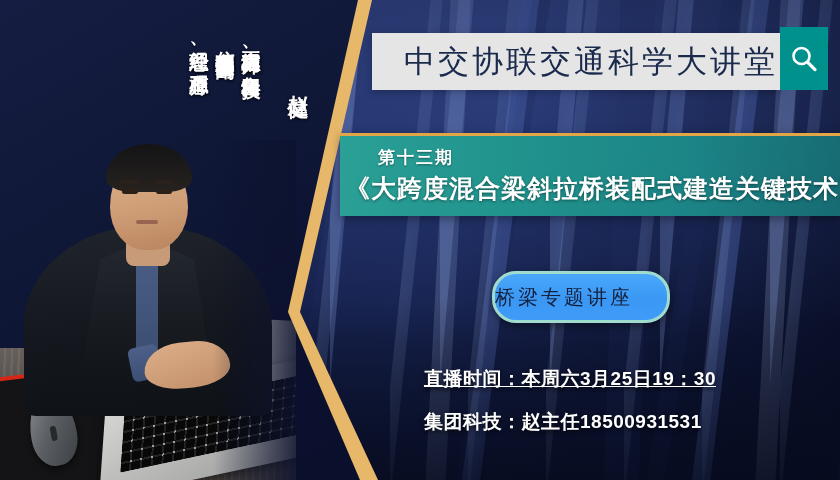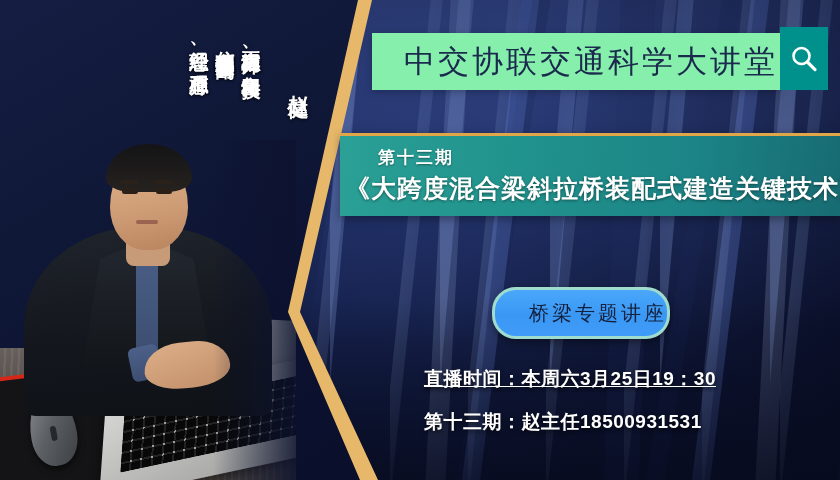--- a/index.html
+++ b/index.html
@@ -256,21 +256,21 @@
   }
   .vtitle1 { left: 242px; top: 36px; font-size: 19px; }
   .vtitle2 { left: 216px; top: 36px; font-size: 19px; }
   .vtitle3 { left: 190px; top: 36px; font-size: 19px; }
 
   
   .header-banner {
     position: absolute;
     left: 372px; top: 33px;
     width: 408px; height: 57px;
-    background: #86efac;
+    background: #e5e5e5;
     display: flex;
     align-items: center;
     box-shadow: 0 2px 7px rgba(0,0,0,0.25);
   }
   .header-title {
     color: #1a2a4c;
     font-size: 31px;
     letter-spacing: 3px;
     padding-left: 32px;
     white-space: nowrap;
@@ -319,23 +319,22 @@
   
   .pill {
     position: absolute;
     left: 492px; top: 271px;
     width: 172px; height: 46px;
     border-radius: 24px;
     background: linear-gradient(180deg, #4aa7fb 0%, #3a98f4 55%, #3f9bf7 100%);
     border: 3px solid #9fdccd;
     display: flex;
     align-items: center;
-    justify-content: flex-end;
+    justify-content: flex-start;
     box-shadow: 0 3px 8px rgba(0,0,0,0.45);
-    margin-top: 16px;
   }
   .pill-label {
     color: #14213f;
     font-size: 20px;
     font-weight: normal;
     letter-spacing: 3px;
     white-space: nowrap;
   }
 
   
@@ -412,15 +411,15 @@
   <div class="title-band">
     <div class="band-episode">第十三期</div>
     <div class="band-title">《大跨度混合梁斜拉桥装配式建造关键技术》</div>
   </div>
 
   <div class="pill">
     <span class="pill-label">桥梁专题讲座</span>
   </div>
 
   <div class="info info-time">直播时间：本周六3月25日19：30</div>
-  <div class="info info-contact">第十三期：赵主任18500931531</div>
+  <div class="info info-contact">集团科技：赵主任18500931531</div>
 
 </div>
 
 </body></html>

